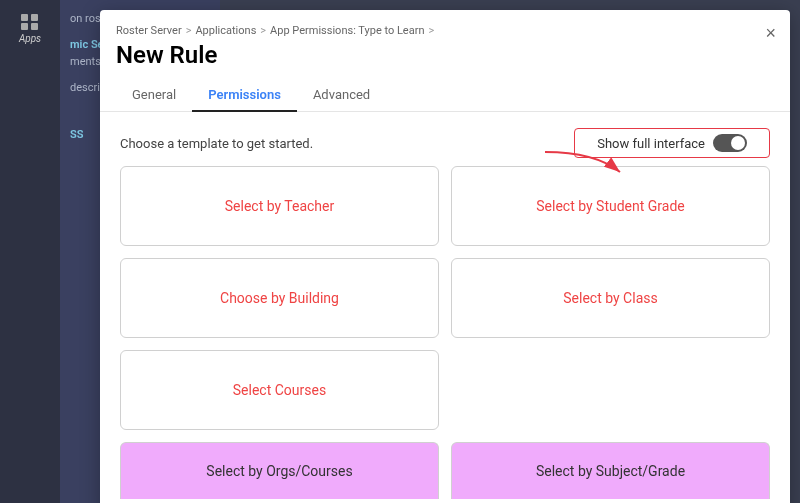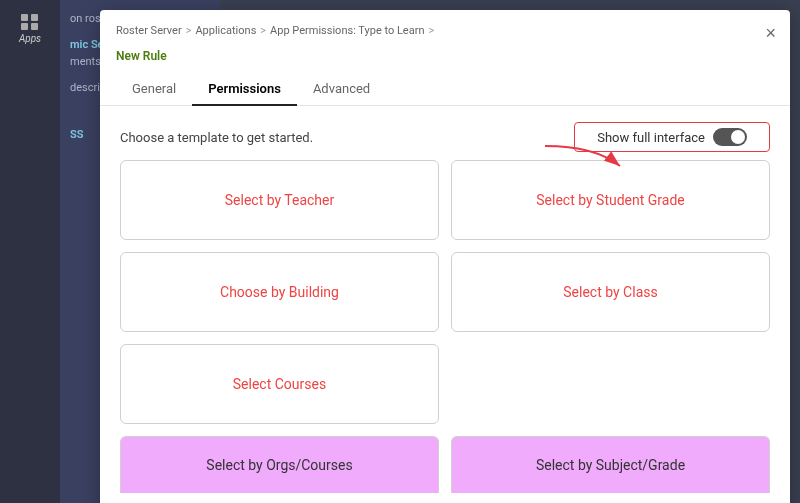--- a/index.html
+++ b/index.html
@@ -55,31 +55,31 @@
       border-bottom: 1px solid #e5e5e5;
       position: relative;
     }
 
     .breadcrumb {
       font-size: 11px;
       color: #666;
       display: flex;
       align-items: flex-start;
       gap: 4px;
-      margin-bottom: 12px;
+      margin-bottom: 4px;
     }
 
     .breadcrumb-sep {
       color: #999;
     }
 
     .modal-title {
-      font-size: 12px;
+      font-size: 24px;
       font-weight: 600;
-      color: #4d7c0f;
+      color: #000000;
       margin-bottom: 10px;
     }
 
     .close-btn {
       position: absolute;
       right: 14px;
       top: 14px;
       background: none;
       border: none;
       font-size: 18px;
@@ -97,21 +97,21 @@
     .tab {
       padding: 8px 16px;
       font-size: 13px;
       color: #666;
       cursor: pointer;
       border-bottom: 2px solid transparent;
       margin-bottom: -1px;
     }
 
     .tab.active {
-      color: #000000;
+      color: #3b82f6;
       font-weight: 600;
       border-bottom: 2px solid #222;
     }
 
     .modal-body {
       padding: 16px 20px;
       flex: 1;
       position: relative;
     }
 

